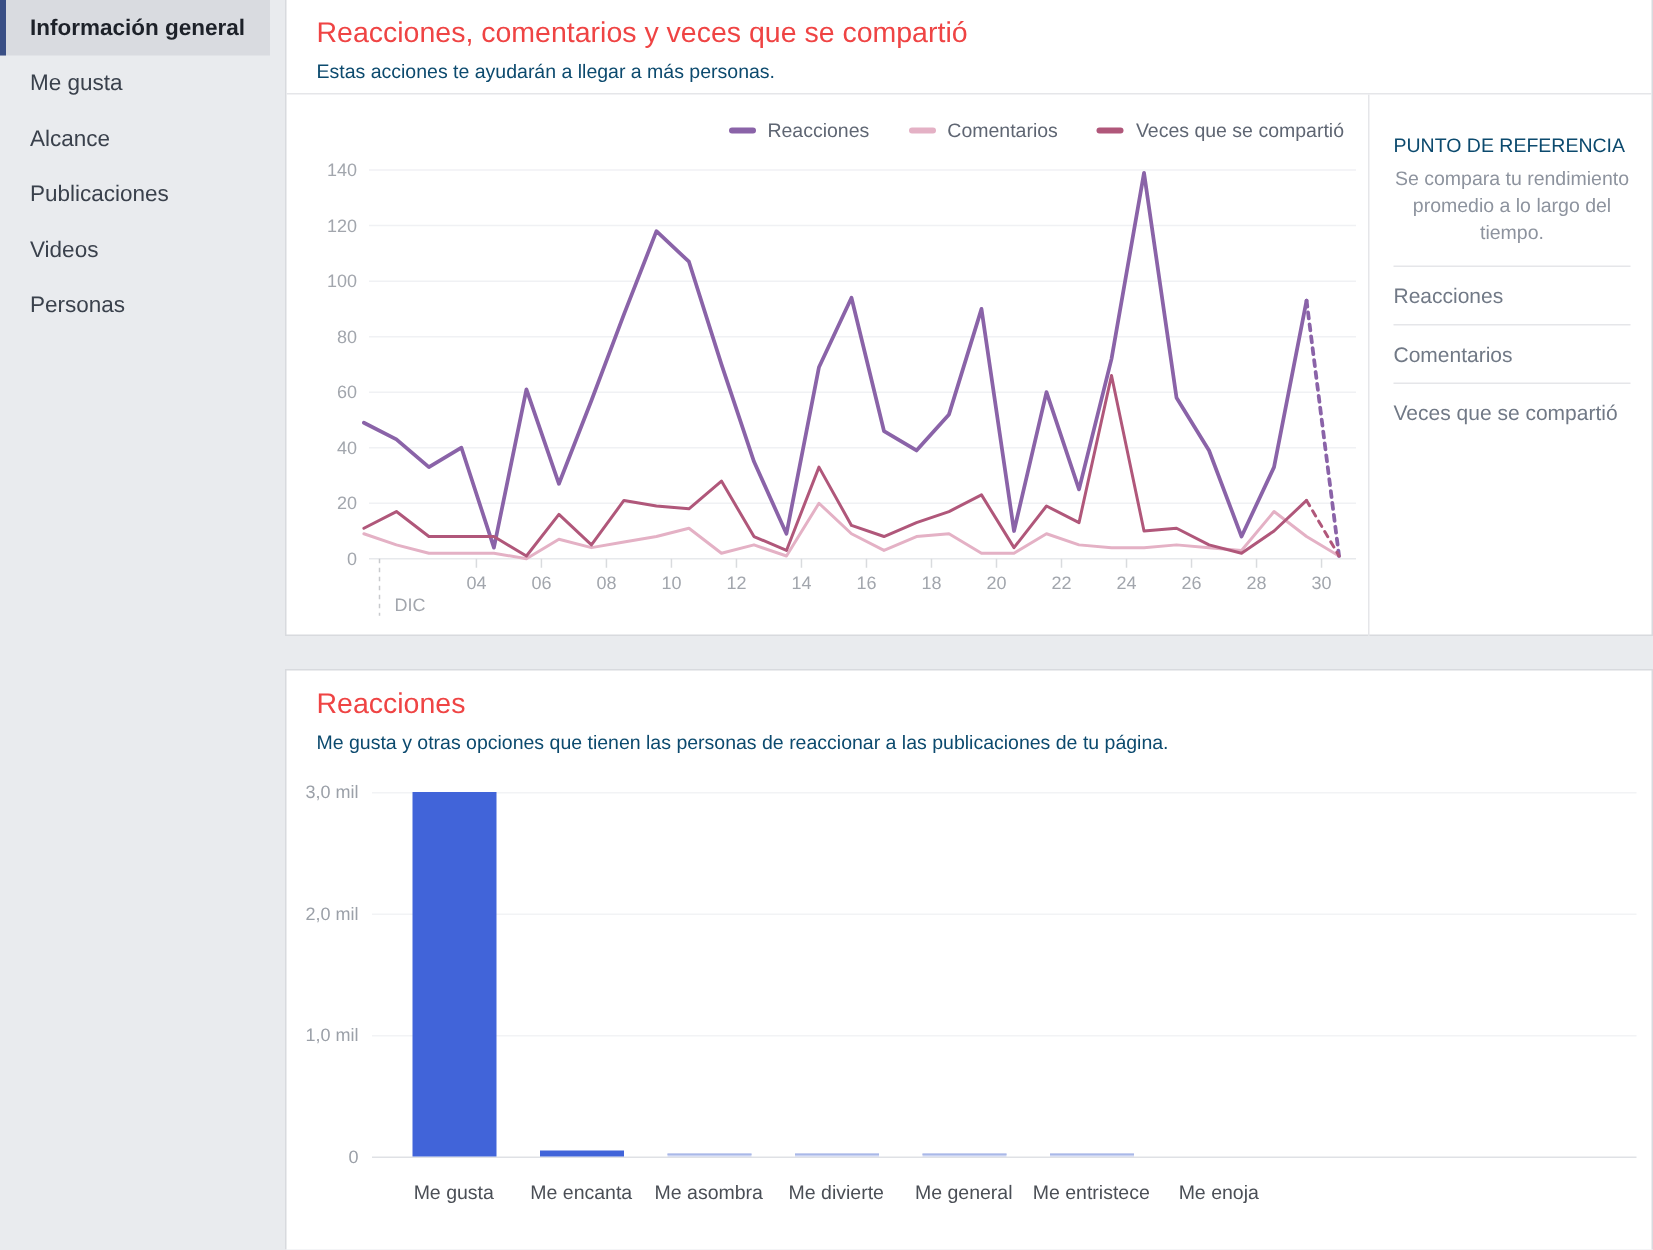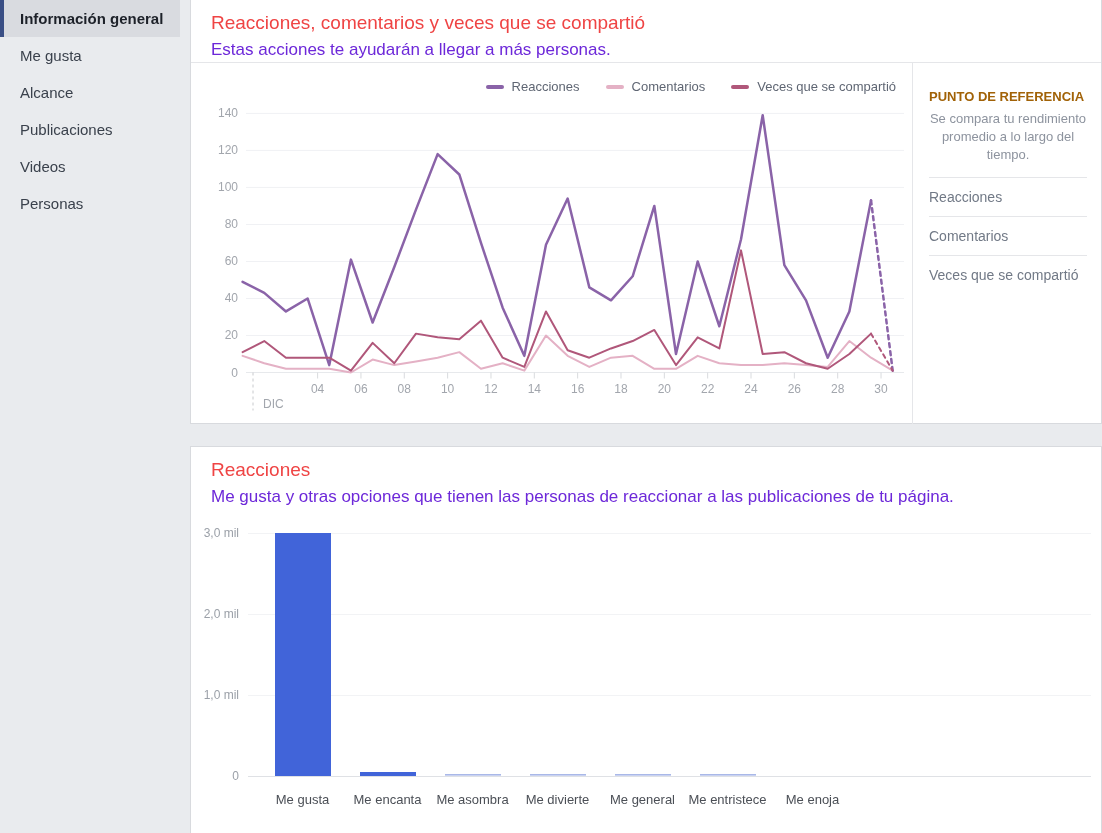--- a/index.html
+++ b/index.html
@@ -16,33 +16,33 @@
     font-weight:bold; color:#1d2129; }
 
   
   .main { position:absolute; left:190px; top:0; width:912px; }
   .card { position:absolute; left:0; width:912px; background:#fff;
     border:1px solid #d8dade; border-top:none; }
   .card1 { top:0; height:424px; }
   .card2 { top:446px; height:420px; border-top:1px solid #d8dade; }
   .card-header { padding:10px 20px 0 20px; }
   .card-title { font-size:19px; font-weight:normal; color:#ef4444; padding-top:2px; }
-  .card-subtitle { font-size:17px; color:#6d28d9; margin-top:6px; }
+  .card-subtitle { font-size:13px; color:#0c4a6e; margin-top:6px; }
 
   
   .chart-section { position:absolute; left:0; top:62px; right:0; bottom:0;
     border-top:1px solid #e5e6e9; }
   .line-chart-wrap { position:absolute; left:0; top:0; width:723px; height:361px; }
   .legend { position:absolute; top:16px; right:18px; display:flex; gap:26px; }
   .legend-item { display:flex; align-items:center; gap:8px; cursor:pointer; }
   .legend-swatch { width:18px; height:4px; border-radius:2px; }
   .legend-label { font-size:13px; color:#5f6673; }
   .benchmark { position:absolute; right:0; top:0; width:189px; height:361px;
     border-left:1px solid #e5e6e9; padding:26px 14px 0 16px; }
-  .benchmark-heading { font-size:13px; font-weight:bold; color:#a16207; }
+  .benchmark-heading { font-size:13px; font-weight:normal; color:#0c4a6e; }
   .benchmark-desc { font-size:13px; color:#8d939e; line-height:1.4; margin-top:6px; margin-bottom:12px;text-align:center; }
   .benchmark-item { font-size:14px; color:#717986; padding:11px 0; border-top:1px solid #e5e6e9; cursor:pointer; }
 
   
   .bar-plot { position:relative; margin:26px 0 0 0; height:243px; }
   .grid-h { position:absolute; left:57px; right:10px; height:1px; background:#f2f3f5; }
   .grid-h.base { background:#dfe1e5; }
   .ylab { position:absolute; left:0; width:48px; text-align:right; font-size:12px; color:#9ba0a8;
     transform:translateY(-50%); }
   .bars-row,.bar-labels { position:absolute; left:69px; display:flex; }

